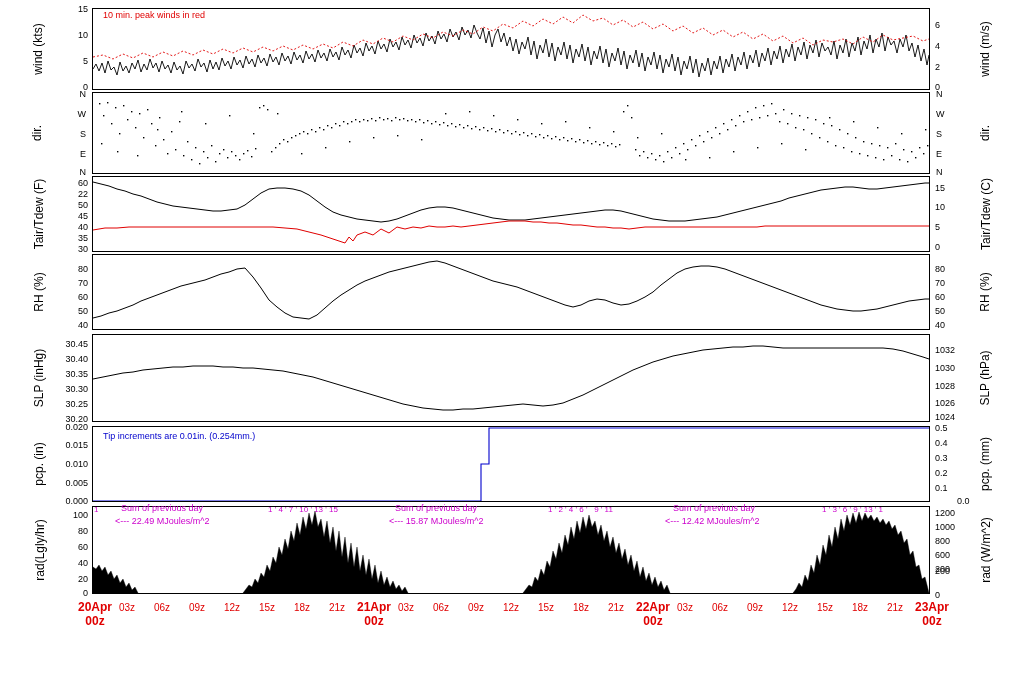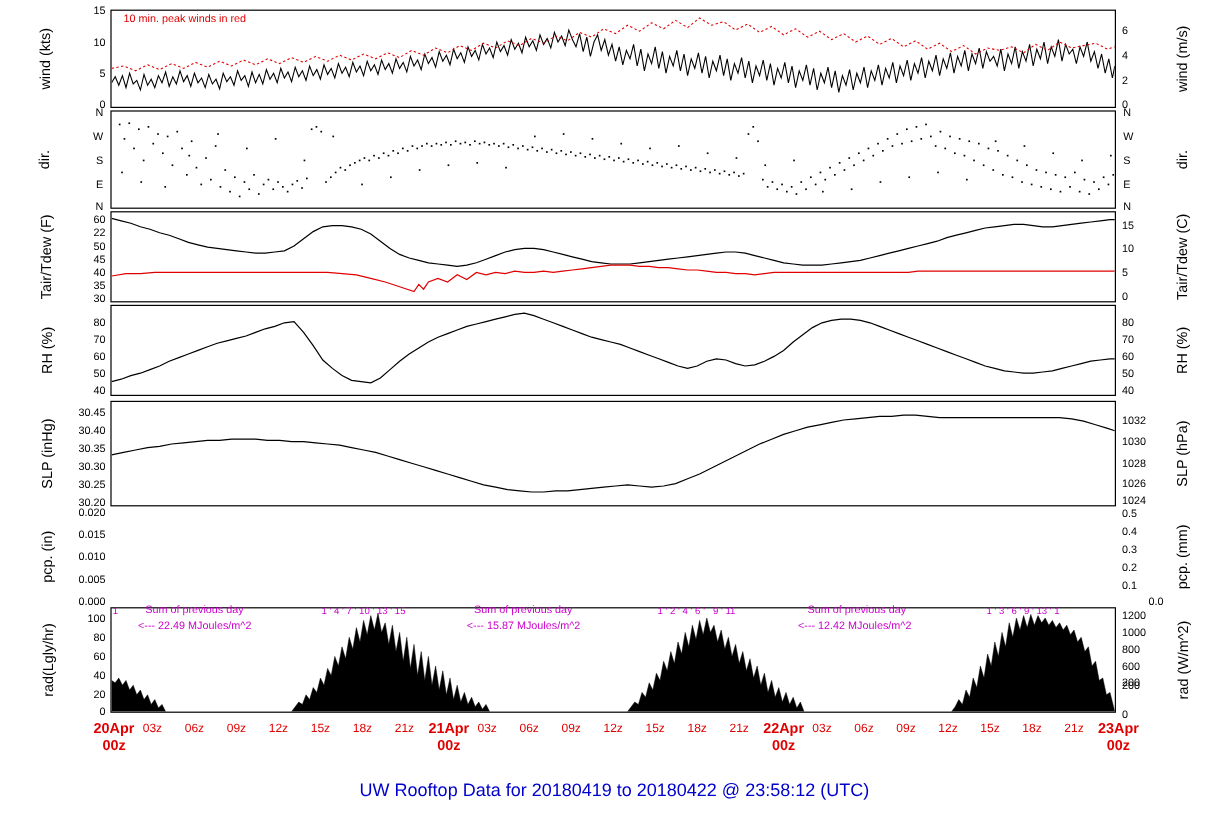--- a/index.html
+++ b/index.html
@@ -366,20 +366,26 @@
   <div class="tick r" style="left:50px;top:369px;width:38px;">30.35</div>
   <div class="tick r" style="left:50px;top:384px;width:38px;">30.30</div>
   <div class="tick r" style="left:50px;top:399px;width:38px;">30.25</div>
   <div class="tick r" style="left:50px;top:414px;width:38px;">30.20</div>
   <div class="tick l" style="left:935px;top:345px;width:32px;">1032</div>
   <div class="tick l" style="left:935px;top:363px;width:32px;">1030</div>
   <div class="tick l" style="left:935px;top:381px;width:32px;">1028</div>
   <div class="tick l" style="left:935px;top:398px;width:32px;">1026</div>
   <div class="tick l" style="left:935px;top:412px;width:32px;">1024</div>
 
+  <div class="panel" style="left:92px;top:426px;width:838px;height:76px;">
+    <svg width="836" height="74" viewBox="0 0 836 74" preserveAspectRatio="none">
+      <polyline fill="none" stroke="#0000cc" stroke-width="1.1" points="0,74 388,74 388,37 396,37 396,1 836,1"></polyline>
+    </svg>
+    <div class="annot blue" style="left:10px;top:4px;">Tip increments are 0.01in. (0.254mm.)</div>
+  </div>
   <div class="ylabel left" style="left:6px;top:457px;width:66px;text-align:center;">pcp. (in)</div>
   <div class="ylabel right" style="left:952px;top:457px;width:66px;text-align:center;">pcp. (mm)</div>
   <div class="tick r" style="left:50px;top:422px;width:38px;">0.020</div>
   <div class="tick r" style="left:50px;top:440px;width:38px;">0.015</div>
   <div class="tick r" style="left:50px;top:459px;width:38px;">0.010</div>
   <div class="tick r" style="left:50px;top:478px;width:38px;">0.005</div>
   <div class="tick r" style="left:50px;top:496px;width:38px;">0.000</div>
   <div class="tick l" style="left:935px;top:423px;width:32px;">0.5</div>
   <div class="tick l" style="left:935px;top:438px;width:32px;">0.4</div>
   <div class="tick l" style="left:935px;top:453px;width:32px;">0.3</div>
@@ -459,15 +465,14 @@
   <div class="xtick" style="left:564px;top:602px;width:34px;">18z</div>
   <div class="xtick" style="left:599px;top:602px;width:34px;">21z</div>
   <div class="xtick" style="left:668px;top:602px;width:34px;">03z</div>
   <div class="xtick" style="left:703px;top:602px;width:34px;">06z</div>
   <div class="xtick" style="left:738px;top:602px;width:34px;">09z</div>
   <div class="xtick" style="left:773px;top:602px;width:34px;">12z</div>
   <div class="xtick" style="left:808px;top:602px;width:34px;">15z</div>
   <div class="xtick" style="left:843px;top:602px;width:34px;">18z</div>
   <div class="xtick" style="left:878px;top:602px;width:34px;">21z</div>
 
-  <div class="caption" style="left:0;top:650px;">UW Rooftop Data for 20180419  to  20180422 @ 23:58:12  (UTC)</div>
 
 </div>
 
 </body></html>

